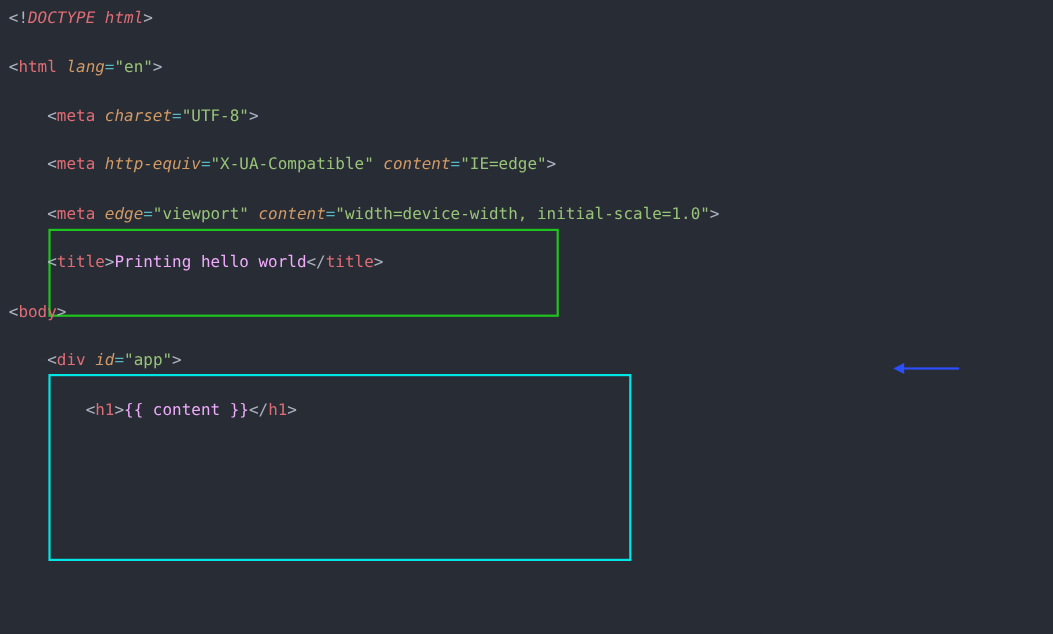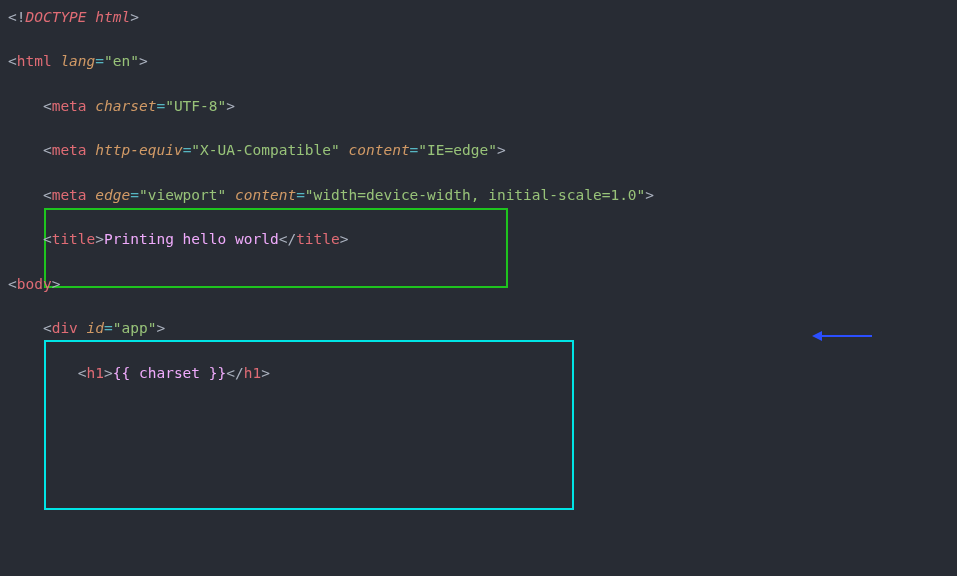--- a/index.html
+++ b/index.html
@@ -71,21 +71,21 @@
 <div class="arrow" style="left:804px; top:319px;"><span class="arrow-head"></span><span class="arrow-line"></span></div>
 
 <pre><div class="line"><span class="punc">&lt;!</span><span class="doctype-red">DOCTYPE html</span><span class="punc">&gt;</span></div>
 <div class="line"><span class="punc">&lt;</span><span class="tag">html</span> <span class="attr">lang</span><span class="eq">=</span><span class="str">"en"</span><span class="punc">&gt;</span></div>
 <div class="line">    <span class="punc">&lt;</span><span class="tag">meta</span> <span class="attr">charset</span><span class="eq">=</span><span class="str">"UTF-8"</span><span class="punc">&gt;</span></div>
 <div class="line">    <span class="punc">&lt;</span><span class="tag">meta</span> <span class="attr">http-equiv</span><span class="eq">=</span><span class="str">"X-UA-Compatible"</span> <span class="attr">content</span><span class="eq">=</span><span class="str">"IE=edge"</span><span class="punc">&gt;</span></div>
 <div class="line">    <span class="punc">&lt;</span><span class="tag">meta</span> <span class="attr">edge</span><span class="eq">=</span><span class="str">"viewport"</span> <span class="attr">content</span><span class="eq">=</span><span class="str">"width=device-width, initial-scale=1.0"</span><span class="punc">&gt;</span></div>
 <div class="line">    <span class="punc">&lt;</span><span class="tag">title</span><span class="punc">&gt;</span><span class="text">Printing hello world</span><span class="punc">&lt;/</span><span class="tag">title</span><span class="punc">&gt;</span></div>
 <div class="line"><span class="punc">&lt;</span><span class="tag">body</span><span class="punc">&gt;</span></div>
 <div class="line">    <span class="punc">&lt;</span><span class="tag">div</span> <span class="attr">id</span><span class="eq">=</span><span class="str">"app"</span><span class="punc">&gt;</span></div>
-<div class="line">        <span class="punc">&lt;</span><span class="tag">h1</span><span class="punc">&gt;</span><span class="text">{{ charset }}</span><span class="punc">&lt;/</span><span class="tag">h1</span><span class="punc">&gt;</span></div>
+<div class="line">        <span class="punc">&lt;</span><span class="tag">h1</span><span class="punc">&gt;</span><span class="text">{{ content }}</span><span class="punc">&lt;/</span><span class="tag">h1</span><span class="punc">&gt;</span></div>
 <div class="line"> </div>
 
 
 
 
 
 
 
 
 

